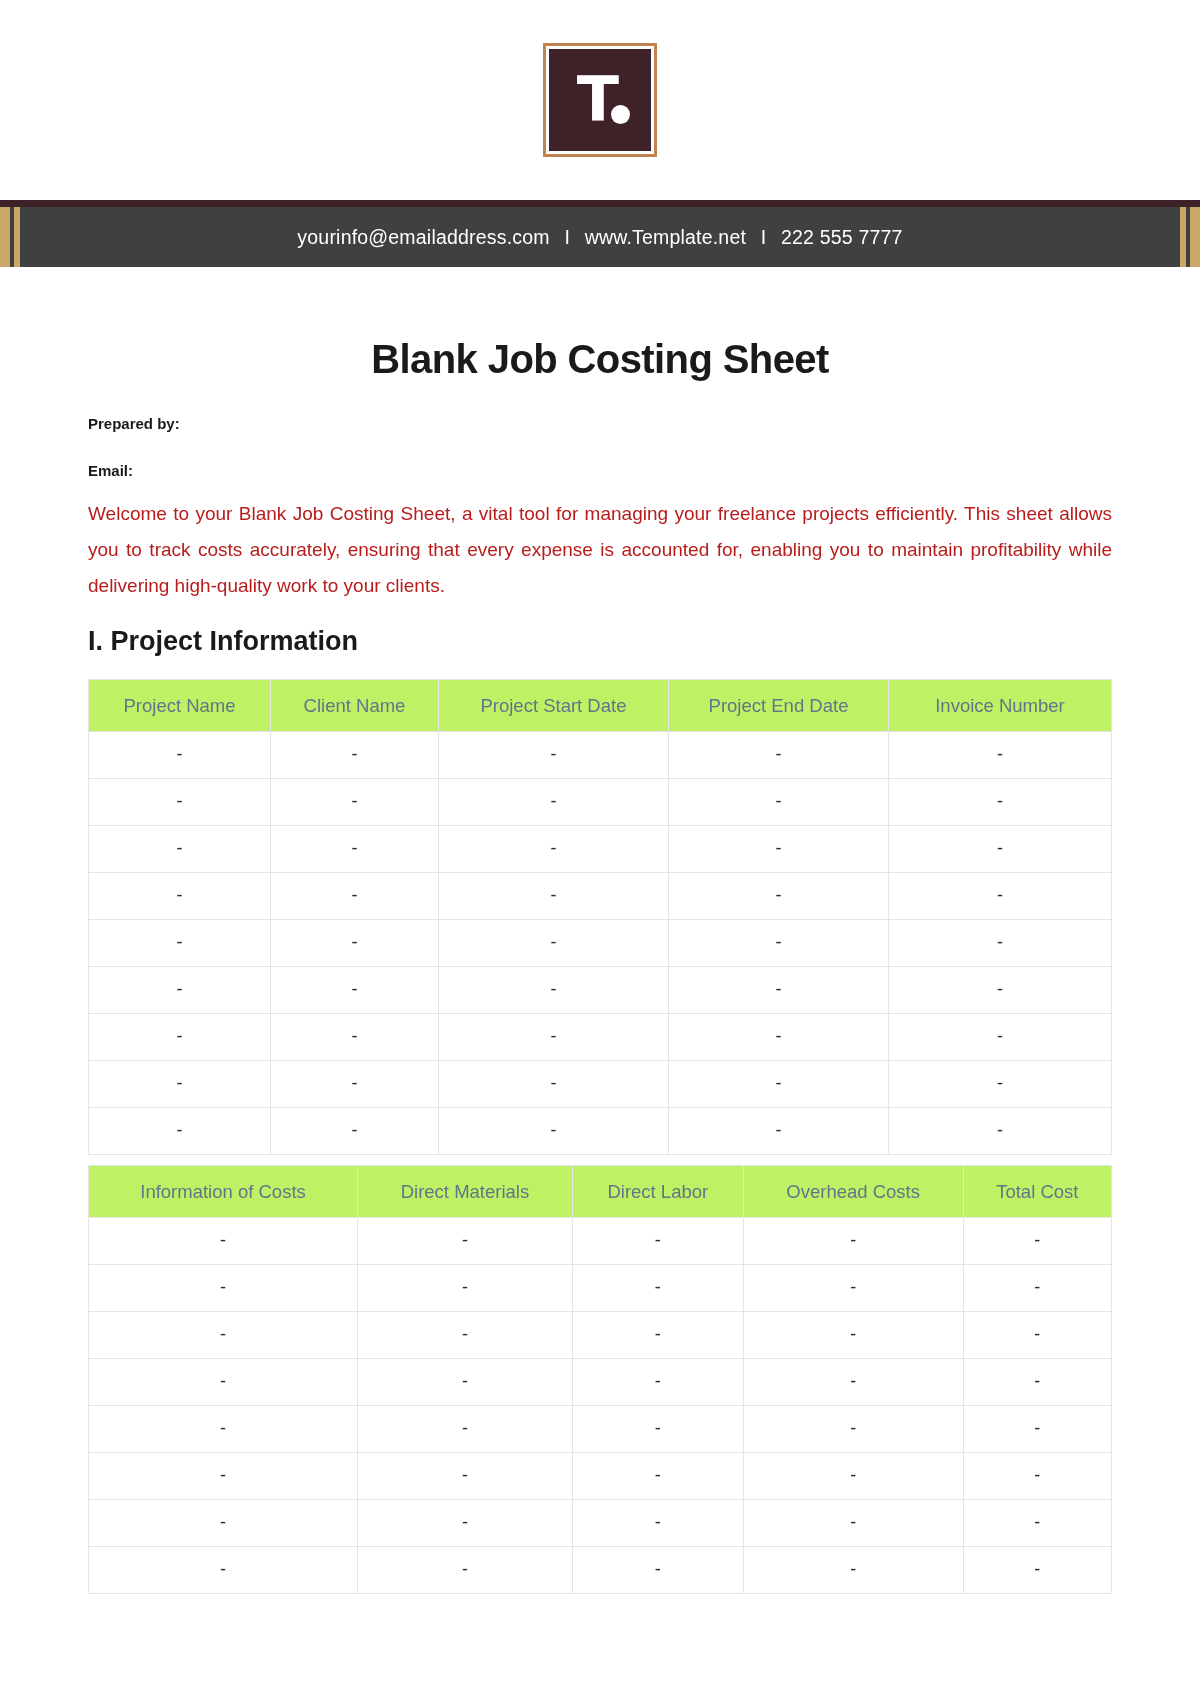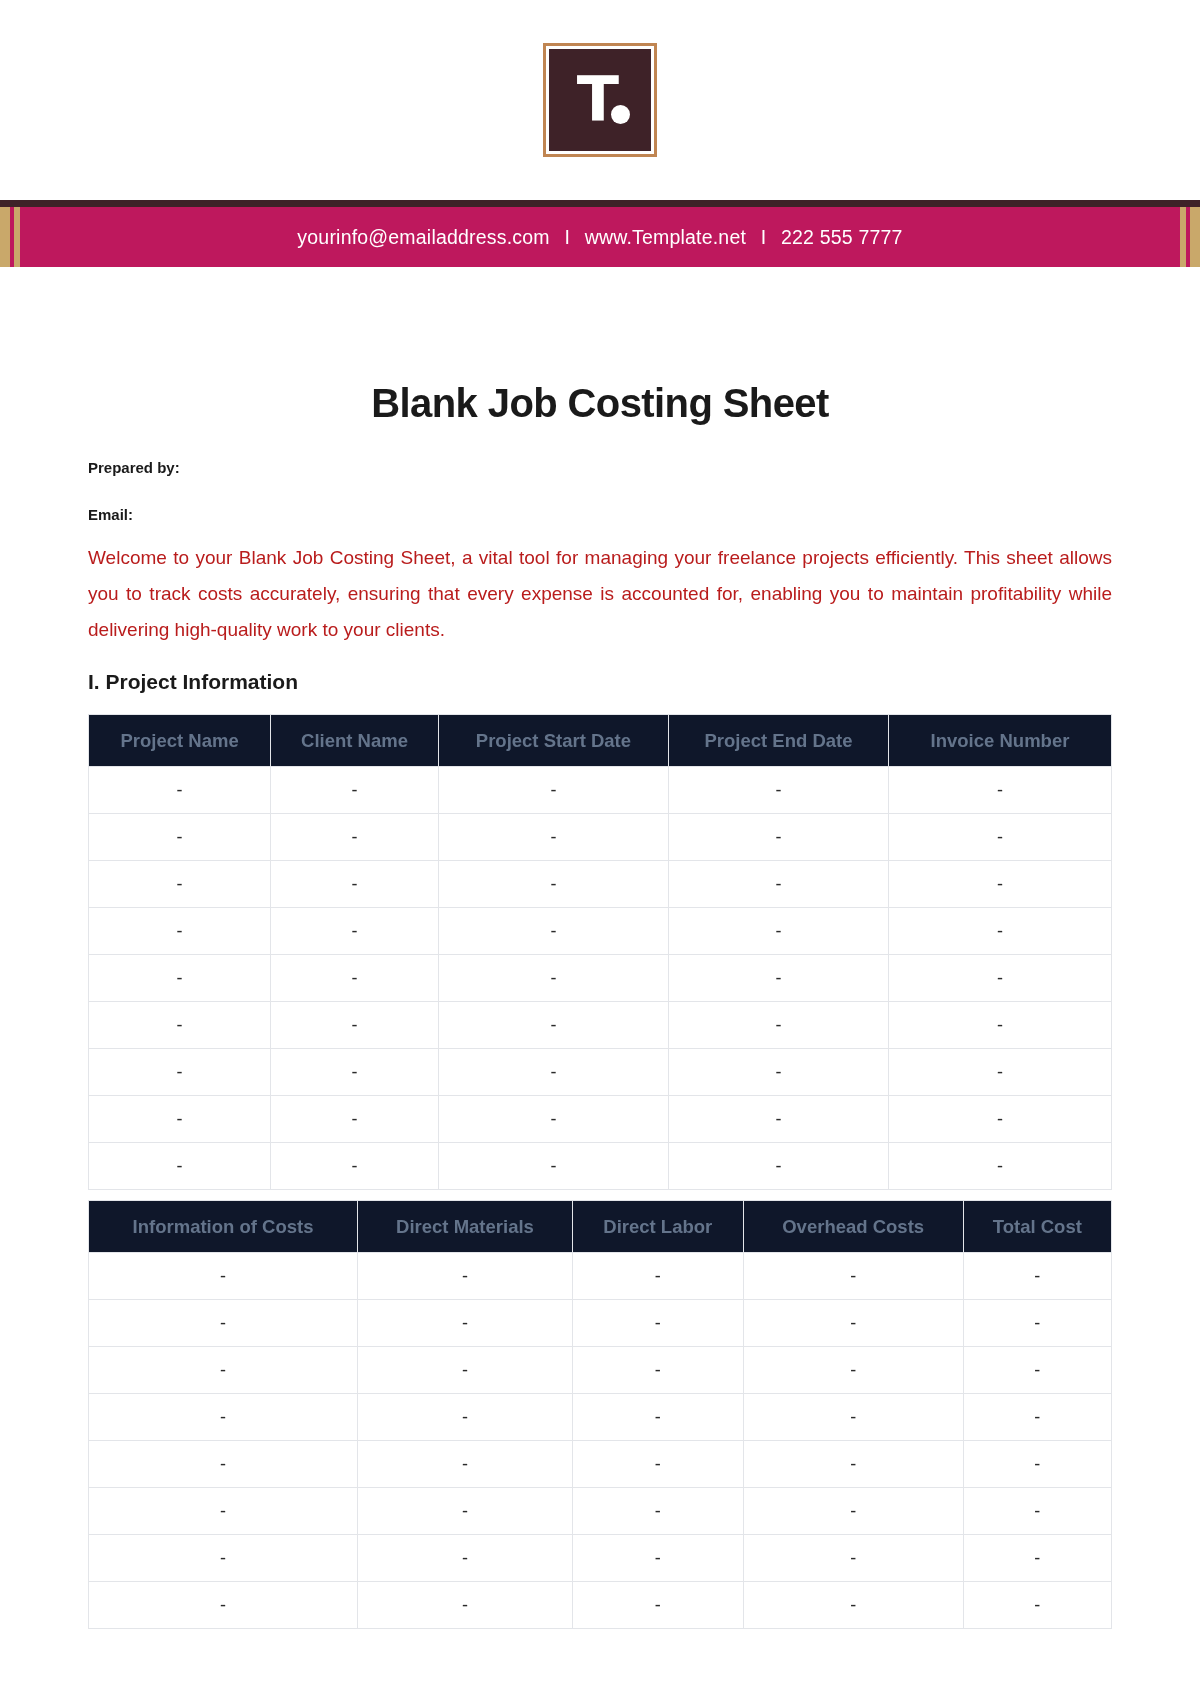--- a/index.html
+++ b/index.html
@@ -69,21 +69,21 @@
     position: relative;
   }
   .banner-toprule {
     width: 100%;
     height: 7px;
     background: #3E2228;
   }
   .banner {
     width: 100%;
     height: 60px;
-    background: #be185d;
+    background: #404040;
     position: relative;
     display: flex;
     align-items: center;
     justify-content: center;
   }
   .banner-stripe {
     position: absolute;
     top: 0;
     height: 100%;
     background: #C9A86A;
@@ -109,21 +109,21 @@
   
   .doc {
     padding: 0 88px 0 88px;
   }
   .doc-title {
     text-align: center;
     font-size: 40px;
     font-weight: bold;
     letter-spacing: -0.6px;
     color: #1a1a1a;
-    margin: 112px 0 0 0;
+    margin: 68px 0 0 0;
     line-height: 1.2;
     font-family: "Liberation Sans", sans-serif;
   }
   .field-line {
     font-size: 15px;
     font-weight: bold;
     color: #1a1a1a;
     margin-top: 30px;
     line-height: 1.45;
   }
@@ -132,40 +132,40 @@
   .intro {
     font-size: 19px;
     line-height: 1.9;
     color: #b91c1c;
     text-align: justify;
     margin-top: 14px;
     font-family: "Liberation Sans", sans-serif;
   }
 
   .section-heading {
-    font-size: 21px;
+    font-size: 27px;
     font-weight: bold;
     color: #1a1a1a;
     margin-top: 8px;
     margin-bottom: 18px;
     line-height: 1.4;
   }
 
   
   table.grid {
     width: 100%;
     border-collapse: collapse;
     table-layout: fixed;
     font-family: "Liberation Sans", sans-serif;
   }
   table.grid th {
-    background: #0f172a;
+    background: #bef264;
     color: #64748B;
     font-size: 18.5px;
-    font-weight: bold;
+    font-weight: normal;
     text-align: center;
     padding: 14px 6px;
     border: 1px solid #E3E5E9;
     line-height: 1.25;
     white-space: nowrap;
   }
   table.grid td {
     border: 1px solid #E3E5E9;
     text-align: center;
     vertical-align: middle;

